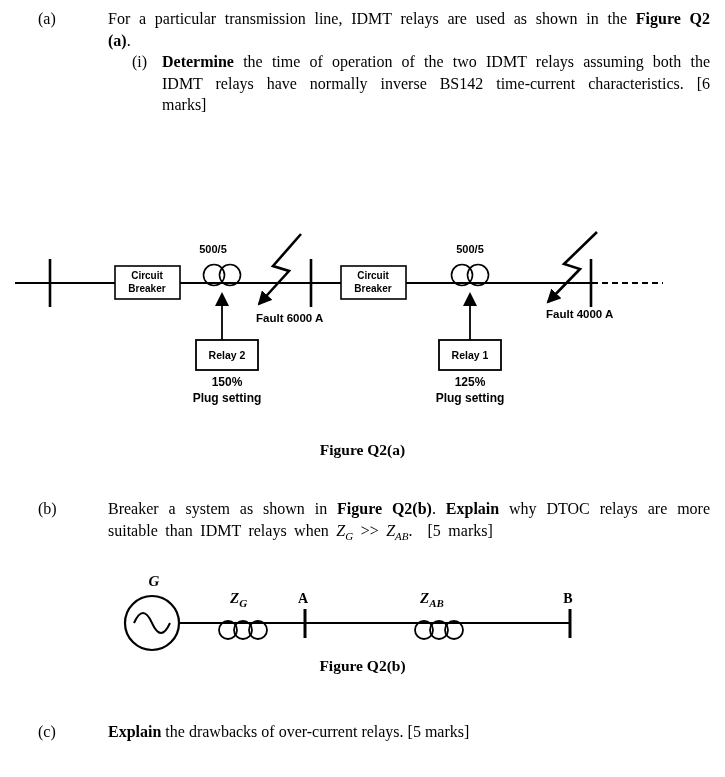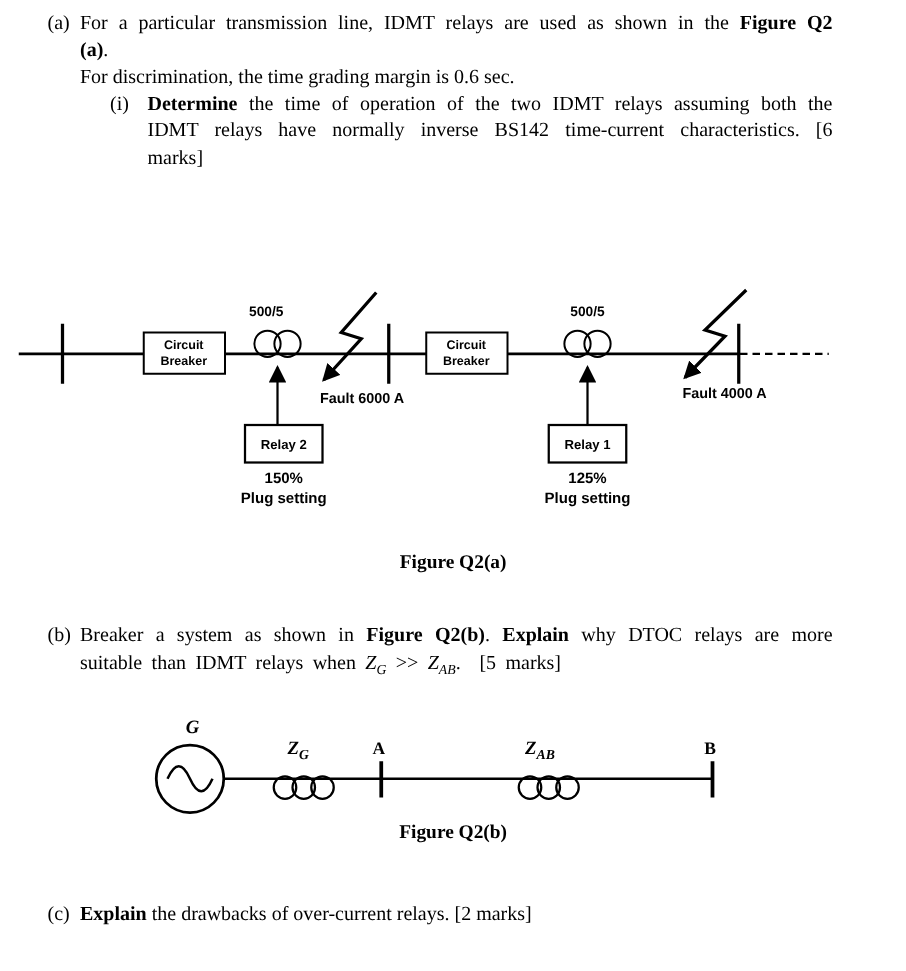--- a/index.html
+++ b/index.html
@@ -5,21 +5,21 @@
   * { margin:0; padding:0; box-sizing:border-box; }
   html,body { background:#fff; }
   body {
     width:725px; height:777px; position:relative;
     font-family:"Liberation Serif", serif; color:#000;
   }
   .page { position:absolute; inset:0; overflow:hidden; background:#fff; }
   .text-block { position:absolute; font-size:16px; line-height:21.5px; }
   .row { display:flex; align-items:flex-start; }
   .q-label { width:26px; flex:none; }
-  .q-body { width:602px; }
+  .q-body { width:602px;margin-left:44px; }
   .just { text-align:justify; word-spacing:3.5px; }
   .sub-row { display:flex; align-items:flex-start; }
   .sub-label { width:30px; flex:none; margin-left:24px; }
   .sub-body { width:548px; }
   b { font-weight:bold; }
   .frm i { font-style:italic; }
   .frm sub { font-size:11px; font-style:italic; }
   .fig { position:absolute; left:0; }
   #fig-a { top:222px; }
   #fig-b { top:570px; }
@@ -39,21 +39,20 @@
 </head>
 <body>
 
 <div class="page">
 
   <div class="text-block" id="block-a">
     <div class="row">
       <span class="q-label">(a)</span>
       <div class="q-body">
         <p class="just"><span>For a particular transmission line, IDMT relays are used as shown in the </span><b>Figure Q2 (a)</b><span>.</span></p>
-        <p>For discrimination, the time grading margin is 0.6 sec.</p>
         <div class="sub-row">
           <span class="sub-label">(i)</span>
           <p class="just sub-body"><b>Determine</b><span> the time of operation of the two IDMT relays assuming both the IDMT relays have normally inverse BS142 time-current characteristics. [6 marks]</span></p>
         </div>
       </div>
     </div>
   </div>
 
   <svg class="fig" id="fig-a" width="725" height="205" viewBox="0 0 725 205" xmlns="http://www.w3.org/2000/svg">
     <defs>
@@ -136,17 +135,17 @@
 
     <text class="buslbl" text-anchor="middle" x="568" y="33">B</text>
     <line x1="570" y1="39" x2="570" y2="68" stroke="#000" stroke-width="3"></line>
   </svg>
 
   <div class="caption" id="caption-b">Figure Q2(b)</div>
 
   <div class="text-block" id="block-c">
     <div class="row">
       <span class="q-label">(c)</span>
-      <p class="q-body"><b>Explain</b><span> the drawbacks of over-current relays. [2 marks]</span></p>
+      <p class="q-body"><b>Explain</b><span> the drawbacks of over-current relays. [5 marks]</span></p>
     </div>
   </div>
 
 </div>
 
 </body></html>

